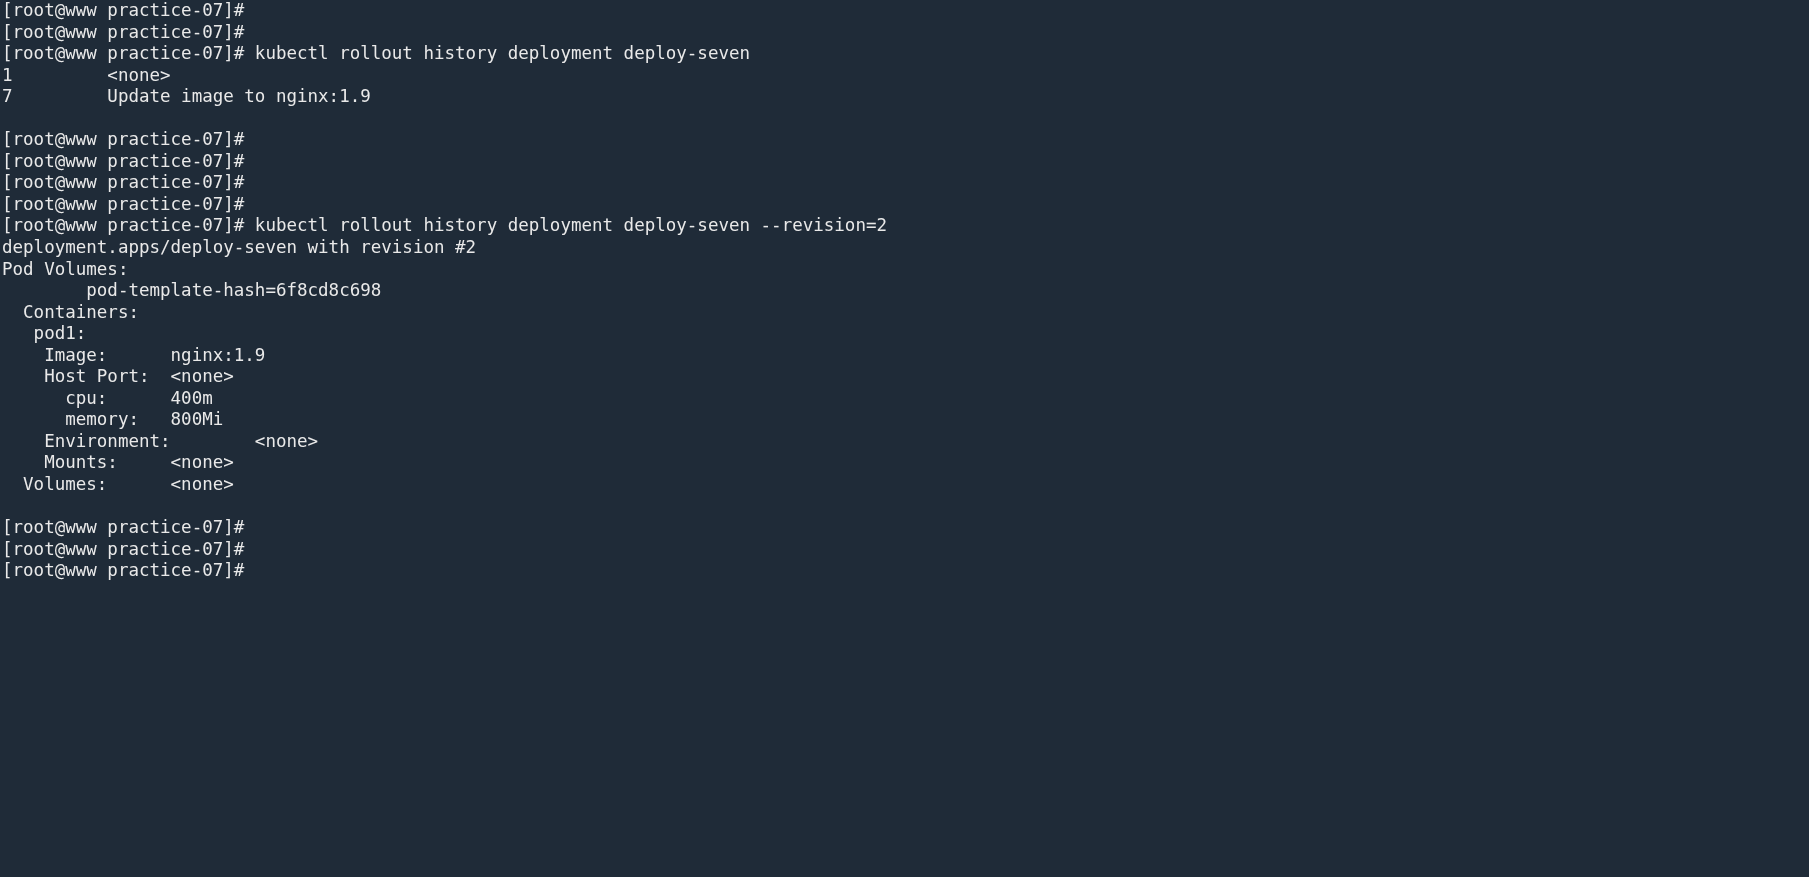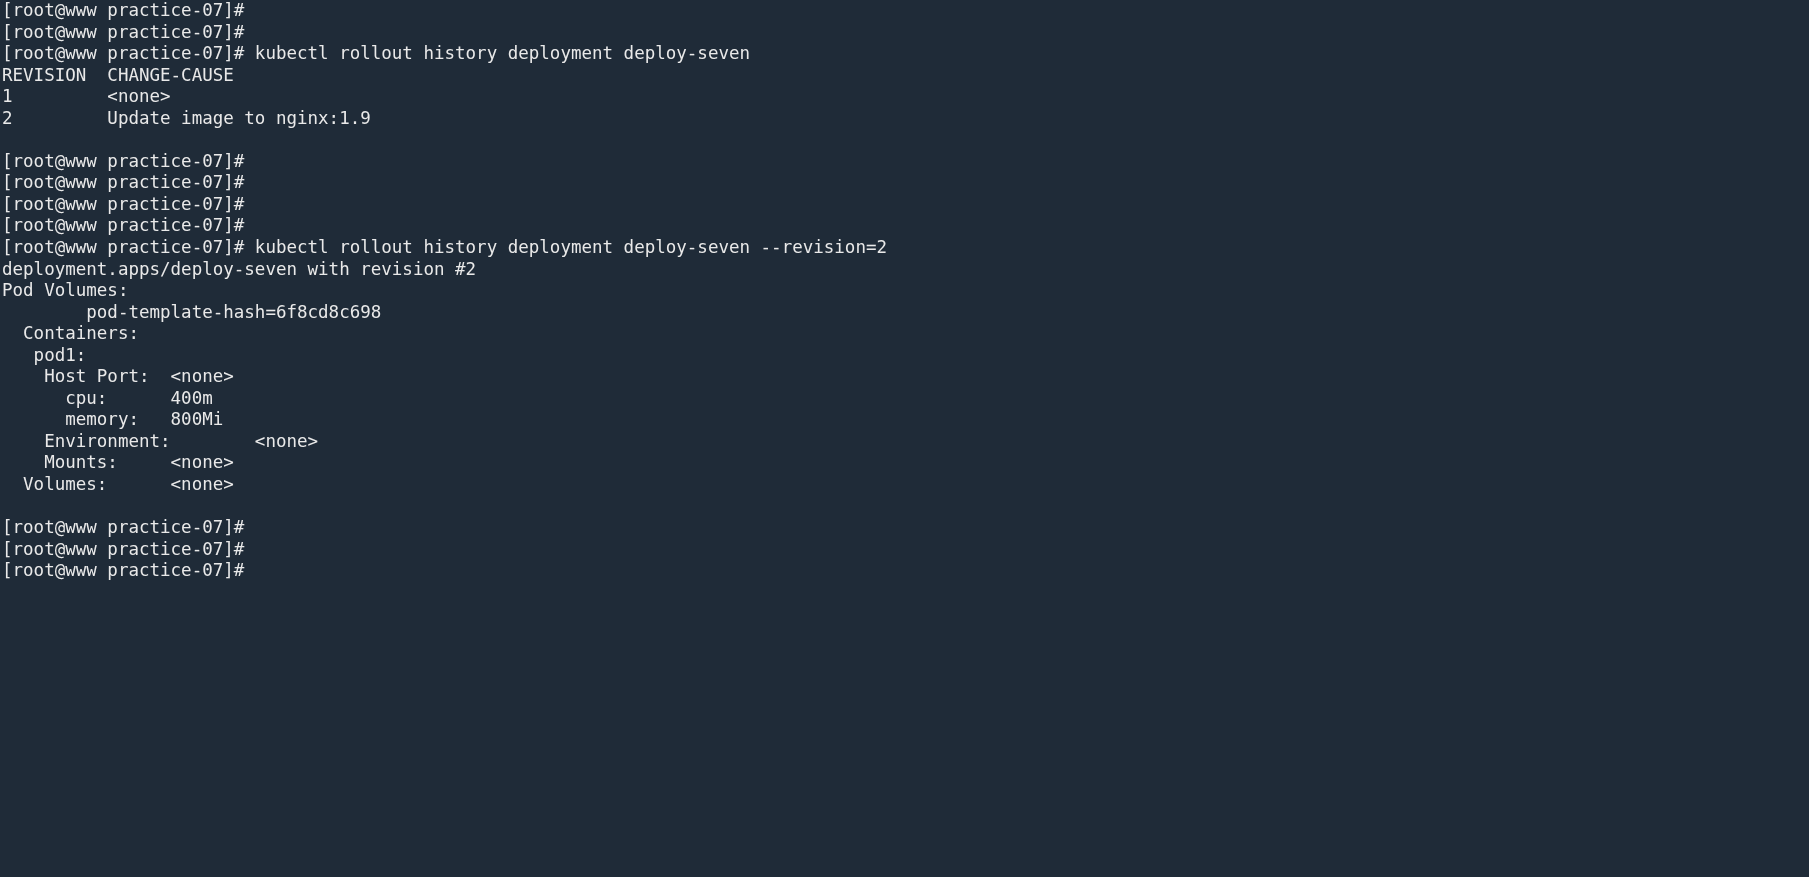--- a/index.html
+++ b/index.html
@@ -44,34 +44,34 @@
   }
 </style>
 </head>
 <body>
 
 <div id="terminal">
   <div id="screen">
     <div class="line">[root@www practice-07]#</div>
     <div class="line">[root@www practice-07]#</div>
     <div class="line">[root@www practice-07]# kubectl rollout history deployment deploy-seven</div>
-    <div class="line">REVISION  CHANGE-CAUSE</div>
     <div class="line">1         &lt;none&gt;</div>
-    <div class="line">2         Update image to nginx:1.9</div>
+    <div class="line">7         Update image to nginx:1.9</div>
     <div class="line blank"></div>
     <div class="line">[root@www practice-07]#</div>
     <div class="line">[root@www practice-07]#</div>
     <div class="line">[root@www practice-07]#</div>
     <div class="line">[root@www practice-07]#</div>
     <div class="line">[root@www practice-07]# kubectl rollout history deployment deploy-seven --revision=2</div>
     <div class="line">deployment.apps/deploy-seven with revision #2</div>
     <div class="line">Pod Volumes:</div>
     <div class="line">        pod-template-hash=6f8cd8c698</div>
     <div class="line">  Containers:</div>
     <div class="line">   pod1:</div>
+    <div class="line">    Image:      nginx:1.9</div>
     <div class="line">    Host Port:  &lt;none&gt;</div>
     <div class="line">      cpu:      400m</div>
     <div class="line">      memory:   800Mi</div>
     <div class="line">    Environment:        &lt;none&gt;</div>
     <div class="line">    Mounts:     &lt;none&gt;</div>
     <div class="line">  Volumes:      &lt;none&gt;</div>
     <div class="line blank"></div>
     <div class="line">[root@www practice-07]#</div>
     <div class="line">[root@www practice-07]#</div>
     <div class="line">[root@www practice-07]#</div>

